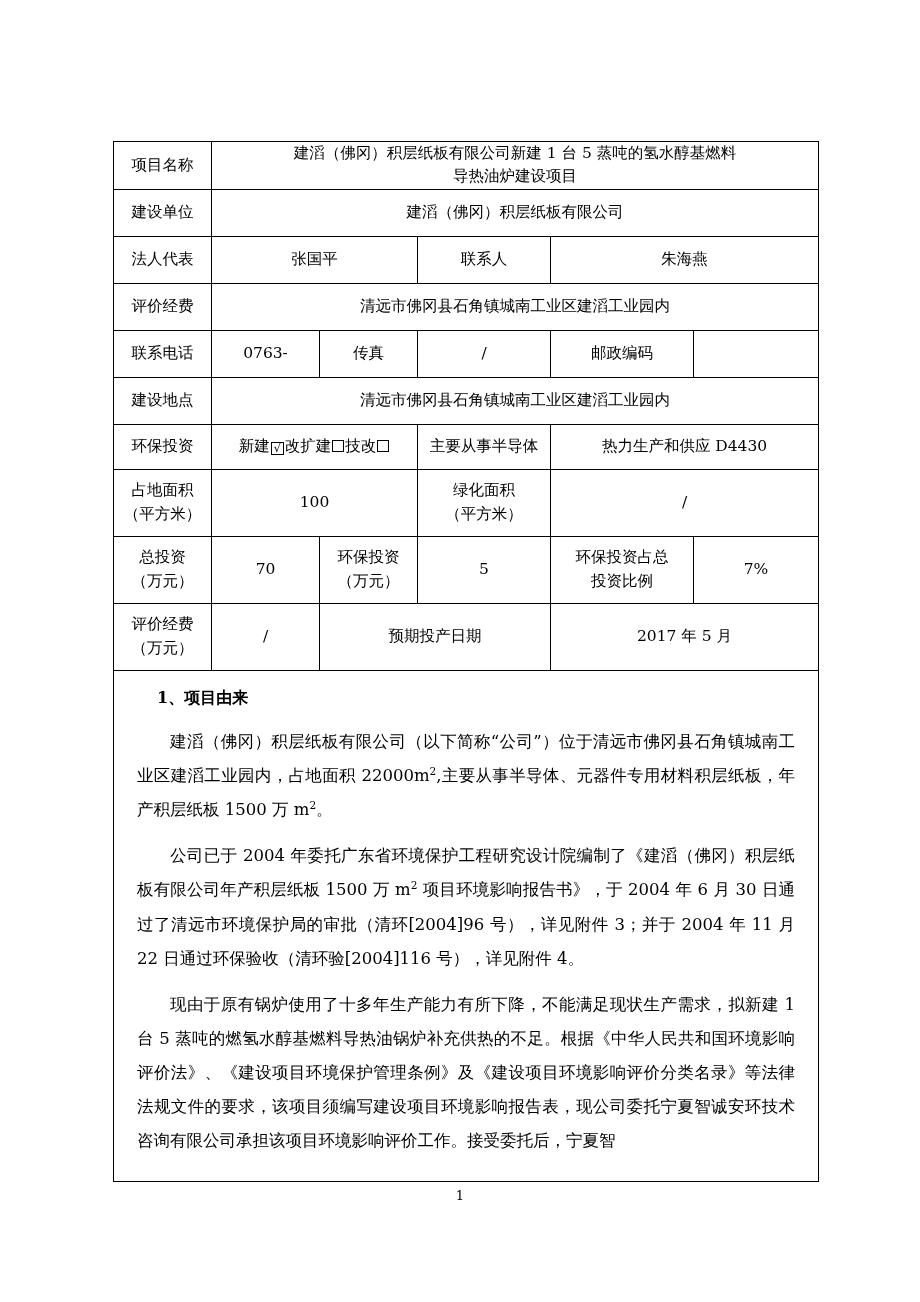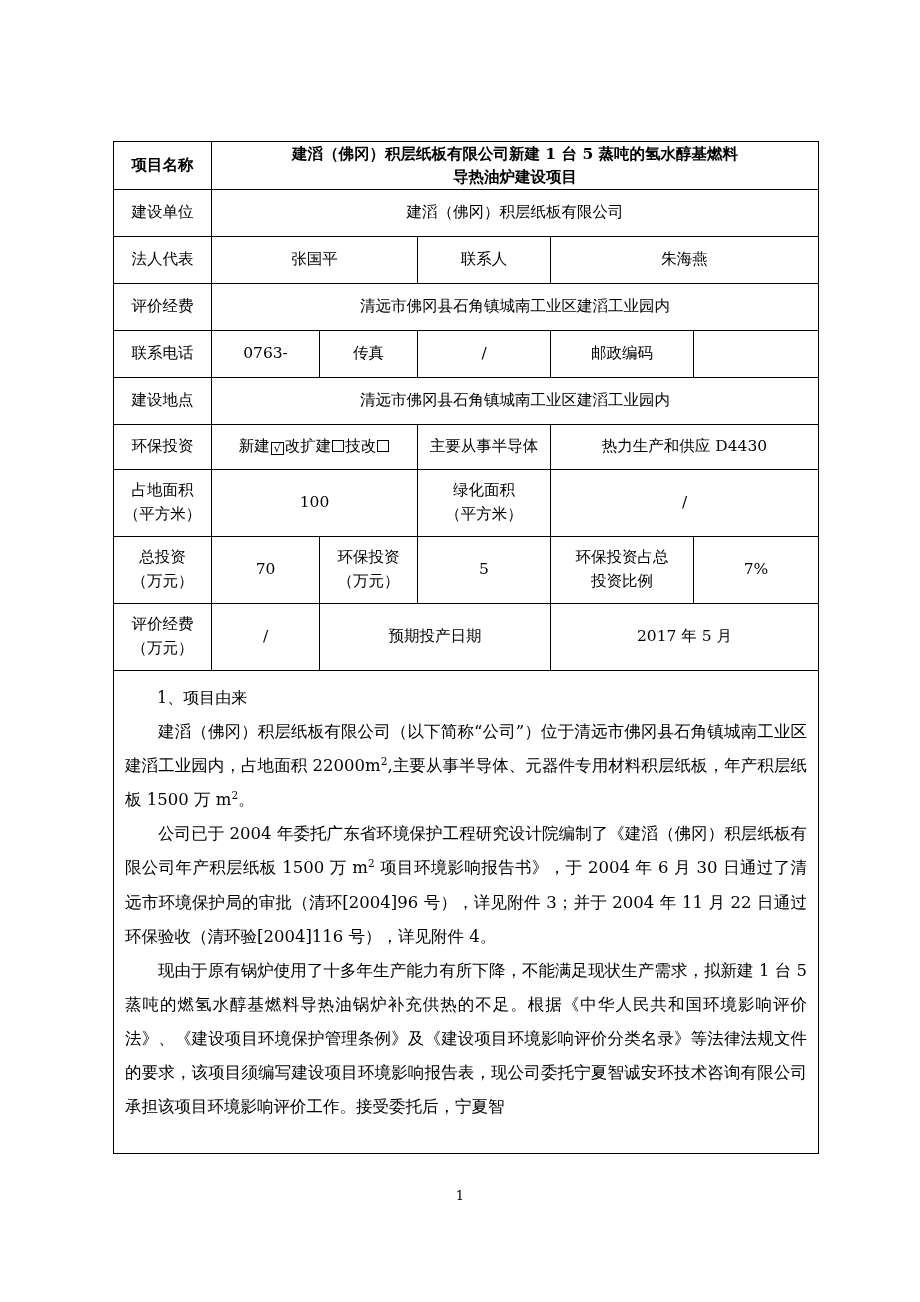--- a/index.html
+++ b/index.html
@@ -53,21 +53,21 @@
     line-height: 1.45;
     word-break: break-all;
   }
   #info-table td.label {
     font-size: 15.5px;
   }
   #info-table td.tall2 {
     line-height: 1.5;
   }
 
-  .row-h1 { height: 47px; font-weight: bold; }
+  .row-h1 { height: 47px; }
   .row-h2 { height: 47px; }
   .row-h3 { height: 45px; }
   .row-h-tall { height: 67px; }
 
   .twoline {
     display: block;
   }
 
   .checkbox-inline {
     display: inline-block;
@@ -92,28 +92,28 @@
   }
 
   
   #body-cell {
     text-align: left !important;
     vertical-align: top !important;
     padding: 12px 11px 10px 11px !important;
     height: 460px;
   }
   #body-cell .sub-heading {
-    font-weight: normal;
+    font-weight: bold;
     font-size: 16px;
     margin: 0 0 2px 0;
     text-indent: 32px;
     line-height: 1.9;
   }
   #body-cell p.para {
-    margin: 0;
+    margin: 12px;
     font-size: 16.5px;
     line-height: 2.07;
     text-indent: 33px;
     text-align: justify;
     text-justify: inter-ideograph;
     letter-spacing: 0px;
   }
   sup {
     font-size: 0.64em;
     vertical-align: super;

